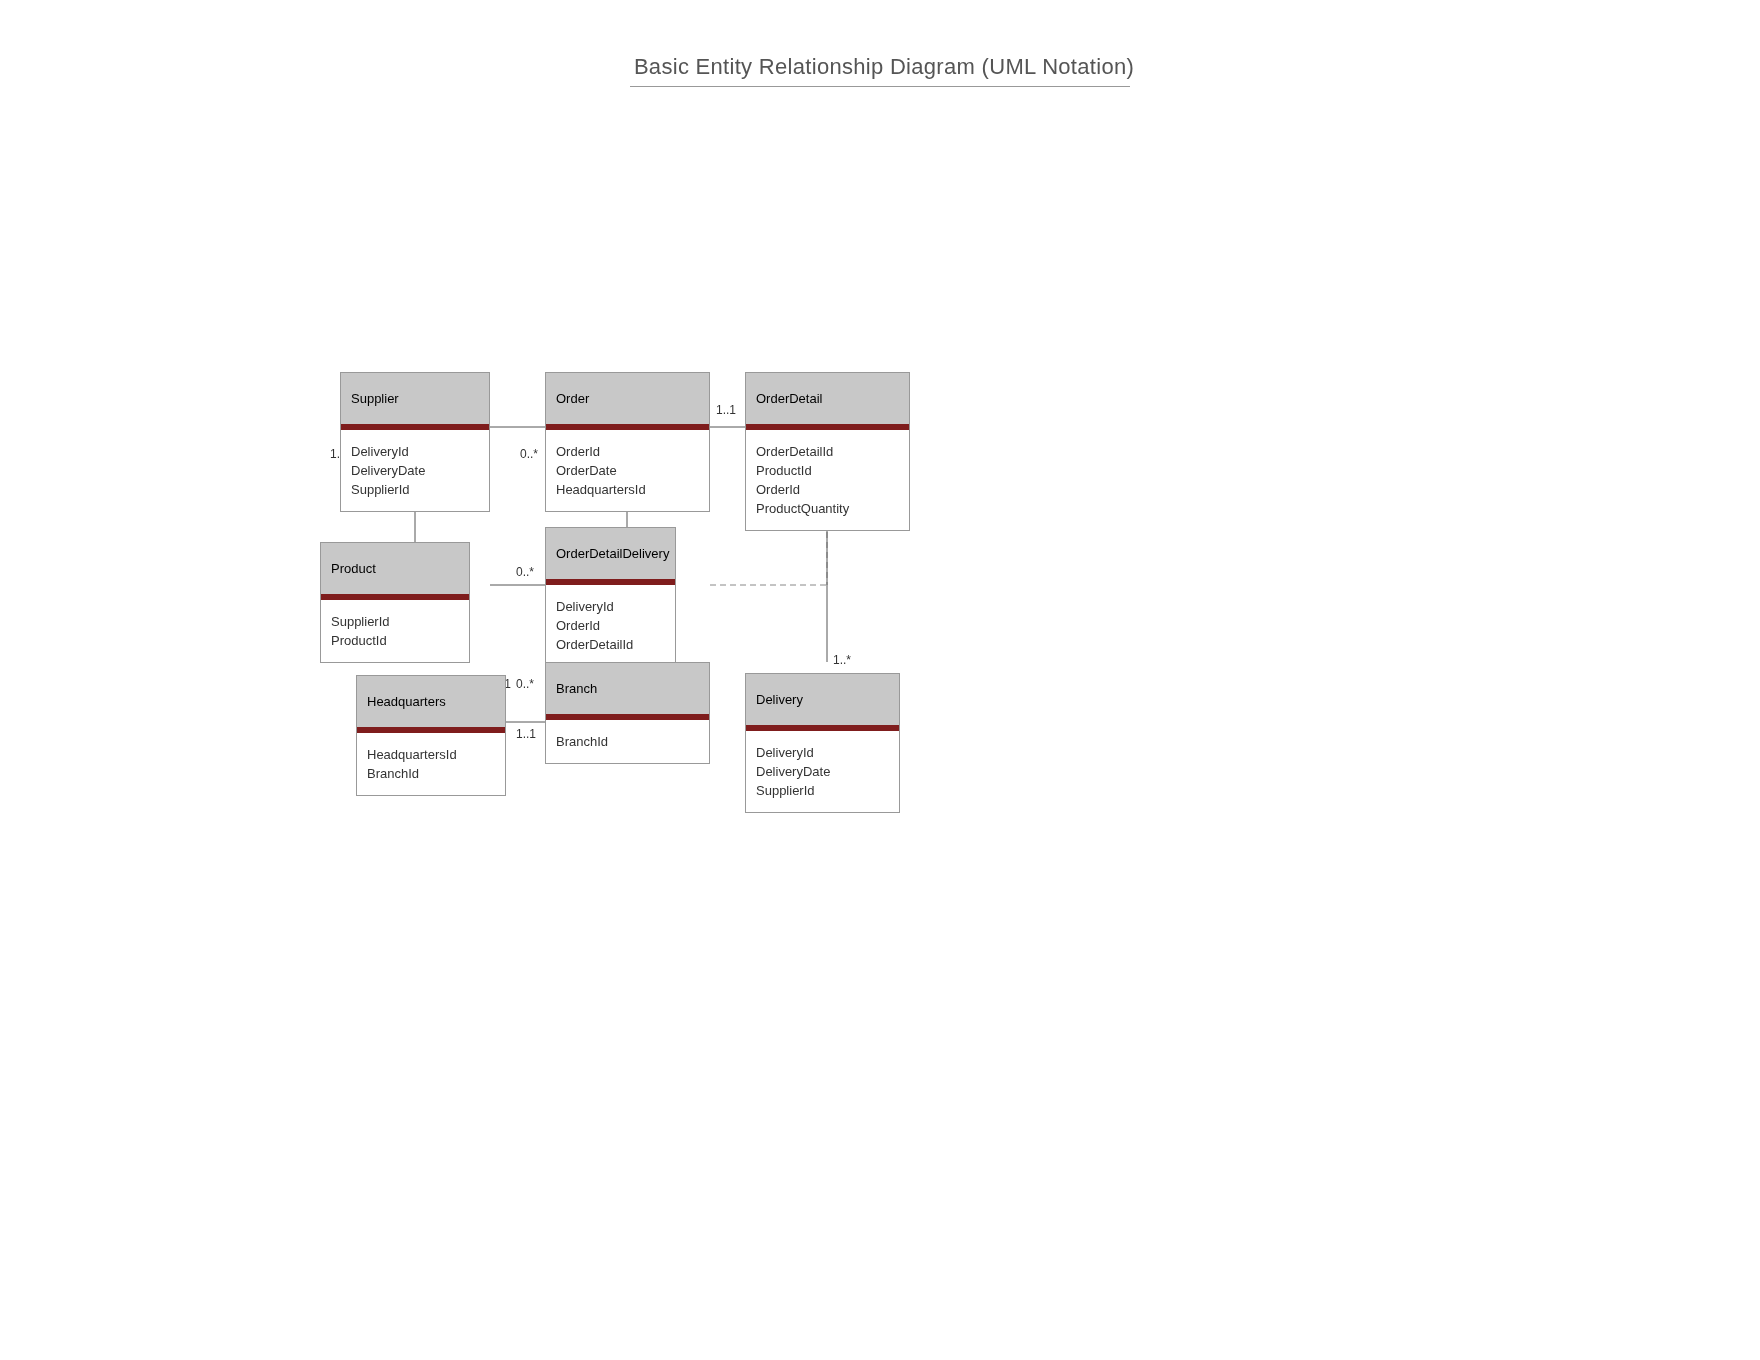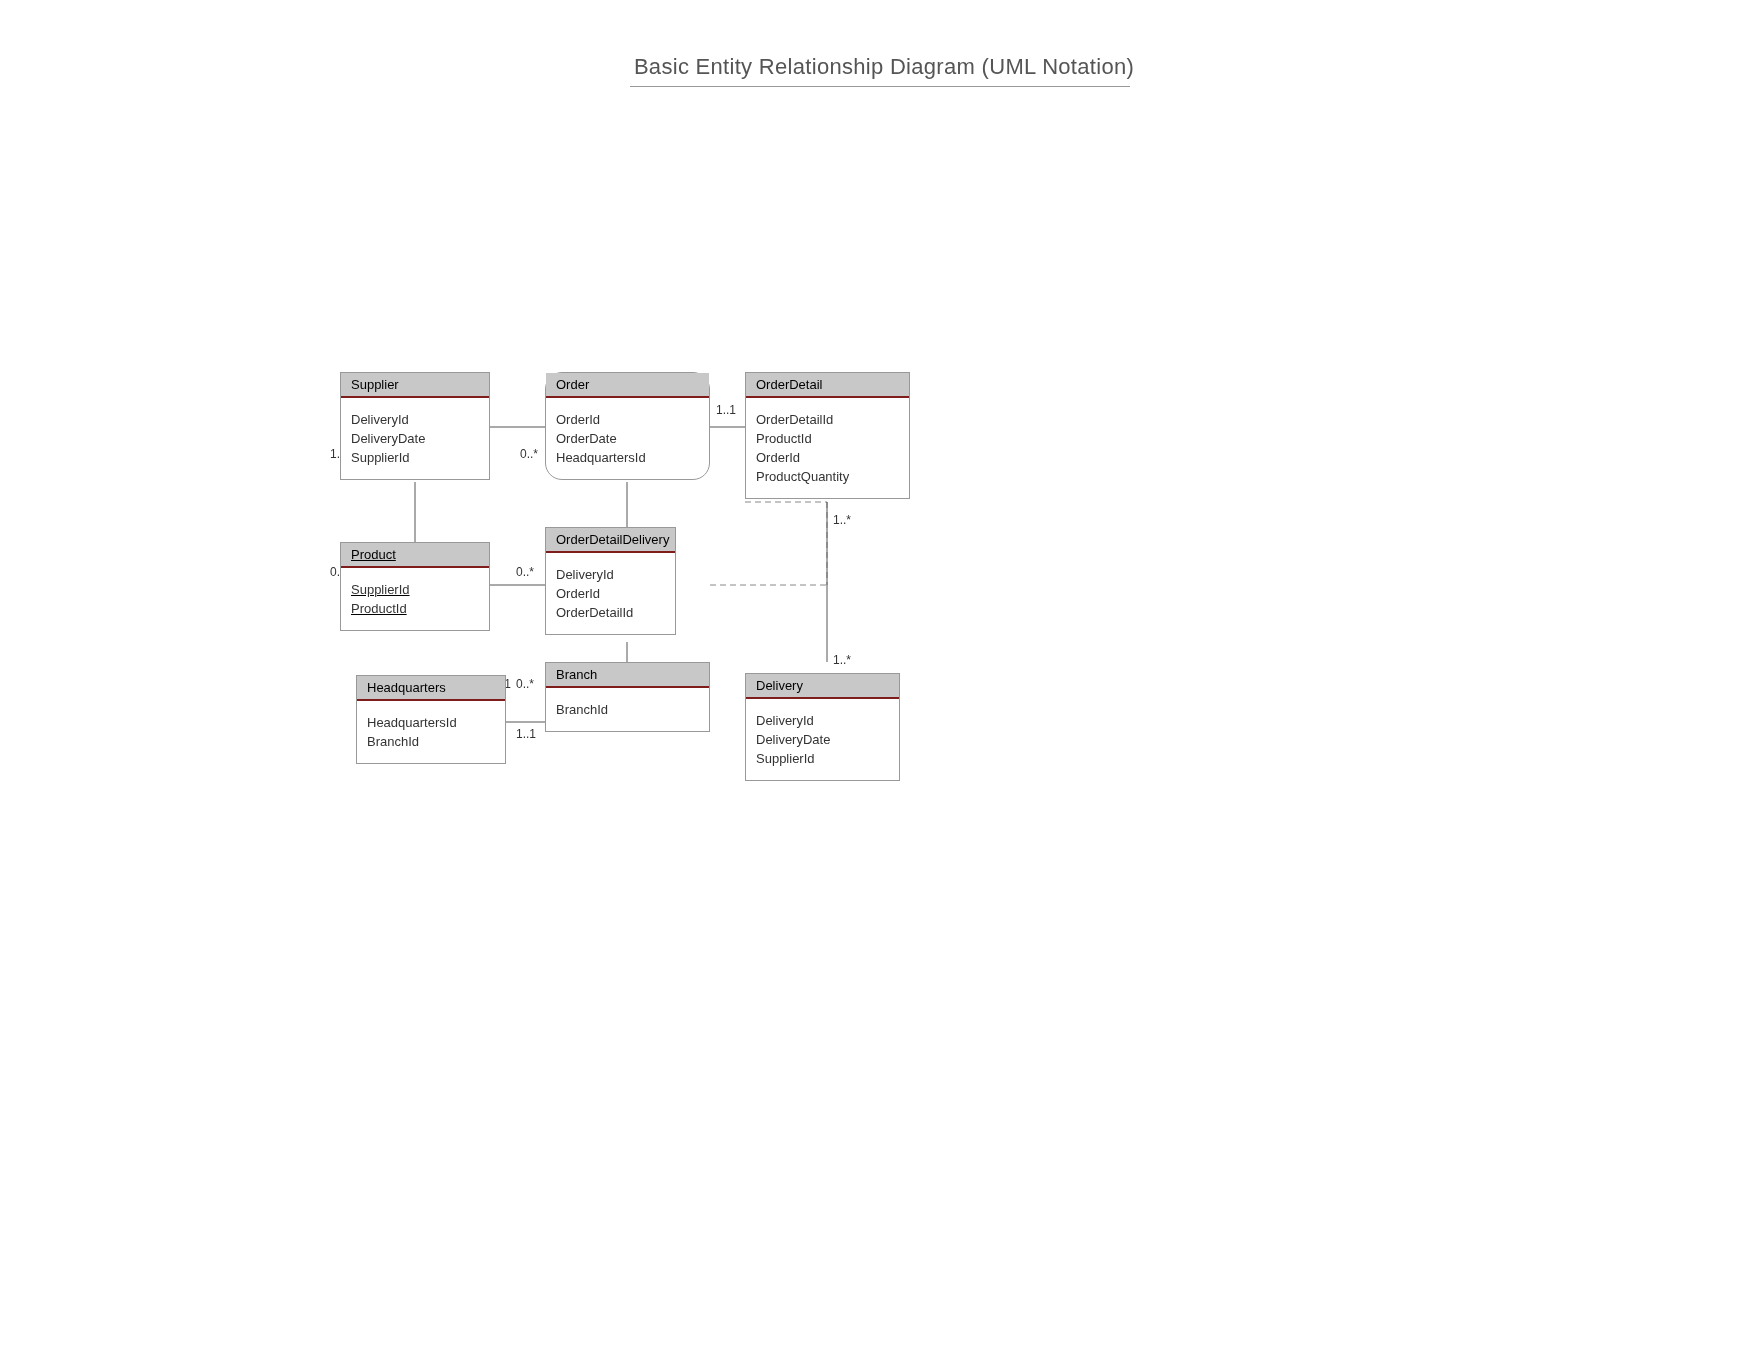--- a/index.html
+++ b/index.html
@@ -40,22 +40,22 @@
 
     
     .entity {
       position: absolute;
       border: 1px solid #999;
       background: #fff;
       font-size: 13px;
     }
     .entity-header {
       background: #c8c8c8;
-      border-bottom: 2px solid #7f1d1d;
-      padding: 4px 10px;
+      border-bottom: 6px solid #7f1d1d;
+      padding: 18px 10px;
       font-weight: normal;
       font-size: 13px;
     }
     .entity-body {
       padding: 12px 10px;
     }
     .entity-field {
       padding: 2px 0;
       font-size: 13px;
       color: #333;
@@ -126,40 +126,40 @@
 
   <div class="entity" style="left:340px; top:265px; width:150px;">
     <div class="entity-header">Supplier</div>
     <div class="entity-body">
       <div class="entity-field">DeliveryId</div>
       <div class="entity-field">DeliveryDate</div>
       <div class="entity-field">SupplierId</div>
     </div>
   </div>
 
-  <div class="entity" style="left:545px; top:265px; width:165px;border-radius:17px;">
+  <div class="entity" style="left:545px; top:265px; width:165px;">
     <div class="entity-header">Order</div>
     <div class="entity-body">
       <div class="entity-field">OrderId</div>
       <div class="entity-field">OrderDate</div>
       <div class="entity-field">HeadquartersId</div>
     </div>
   </div>
 
   <div class="entity" style="left:745px; top:265px; width:165px;">
     <div class="entity-header">OrderDetail</div>
     <div class="entity-body">
       <div class="entity-field">OrderDetailId</div>
       <div class="entity-field">ProductId</div>
       <div class="entity-field">OrderId</div>
       <div class="entity-field">ProductQuantity</div>
     </div>
   </div>
 
-  <div class="entity" style="left:340px; top:435px; width:150px;text-decoration:underline;">
+  <div class="entity" style="left:320px; top:435px; width:150px;">
     <div class="entity-header">Product</div>
     <div class="entity-body">
       <div class="entity-field">SupplierId</div>
       <div class="entity-field">ProductId</div>
     </div>
   </div>
 
   <div class="entity" style="left:545px; top:420px; width:131px;">
     <div class="entity-header">OrderDetailDelivery</div>
     <div class="entity-body">

